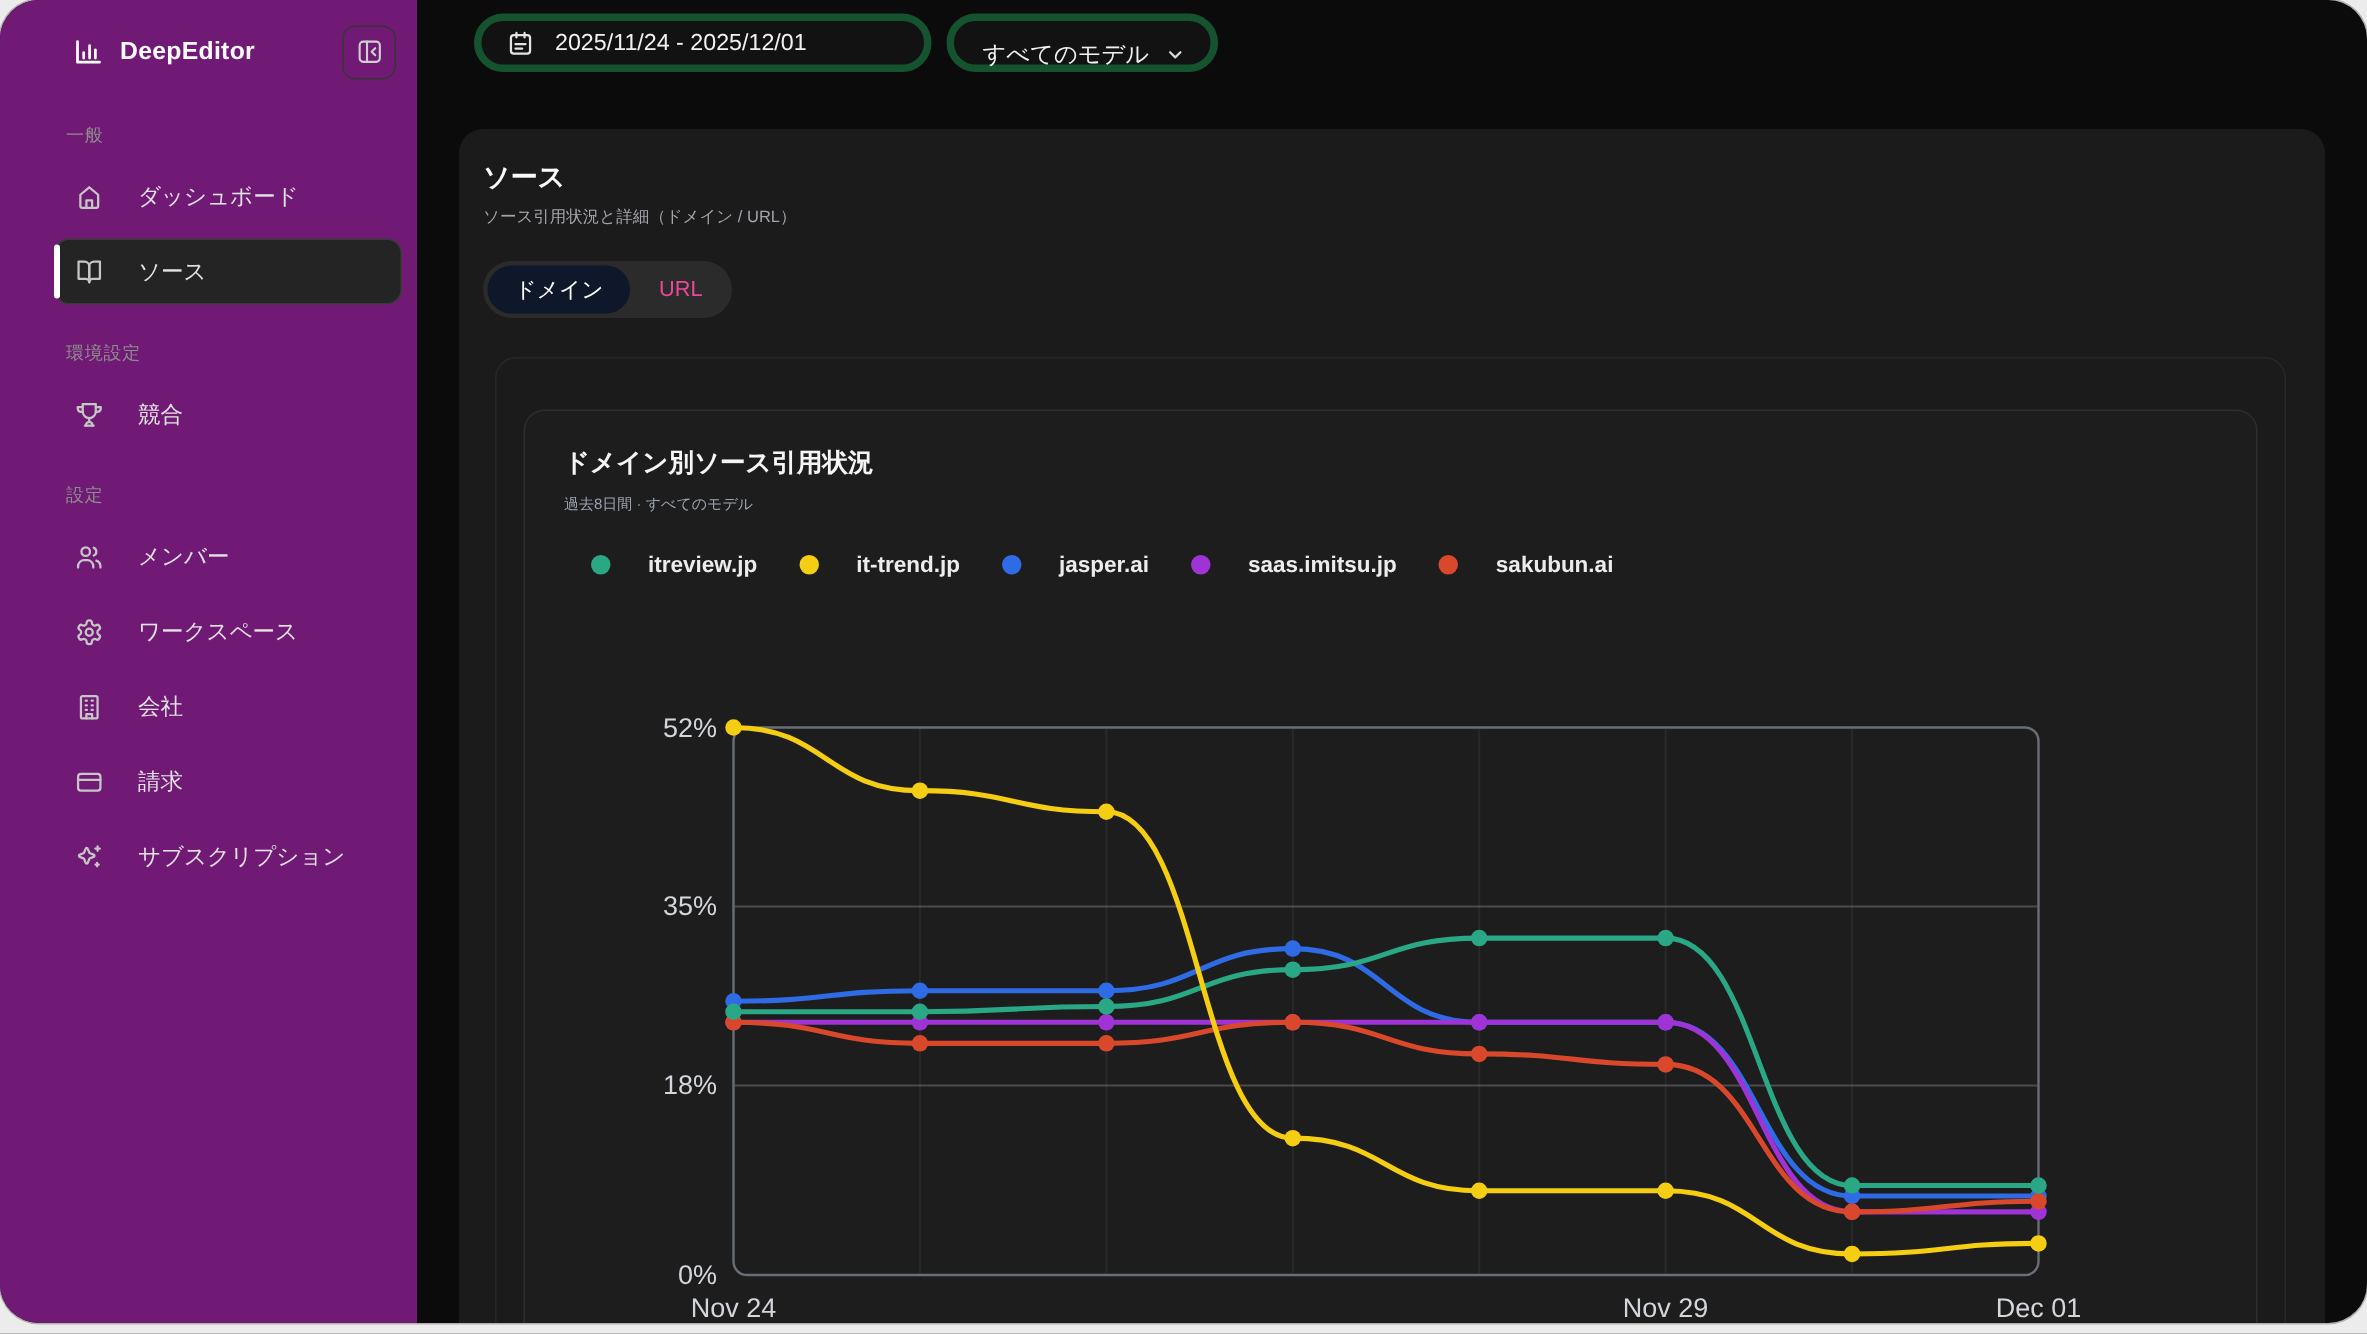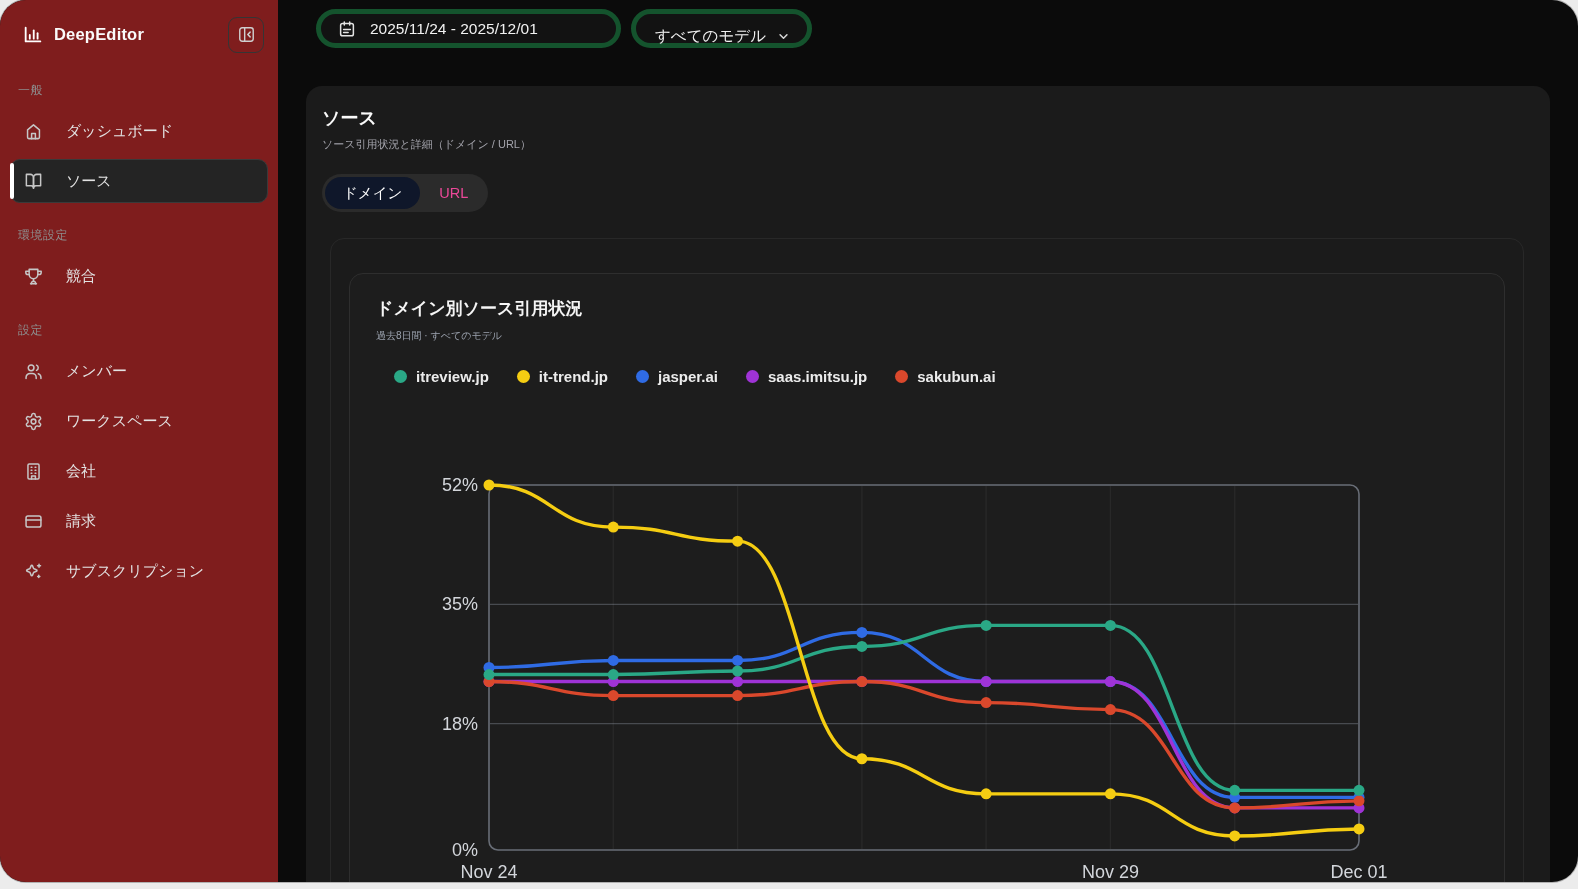--- a/index.html
+++ b/index.html
@@ -3,21 +3,21 @@
 <meta charset="utf-8">
 <style>
   * { margin:0; padding:0; box-sizing:border-box; }
   html,body { width:1578px; height:889px; overflow:hidden; background:#ececec;
     font-family:"Liberation Sans","DejaVu Sans",sans-serif; }
   .window { position:absolute; left:0; top:0; width:1578px; height:882px;
     background:#0b0b0b; border-radius:26px; overflow:hidden;
     box-shadow:0 0 0 1px rgba(0,0,0,.25); }
 
   
-  .sidebar { position:absolute; left:0; top:0; bottom:0; width:278px; background:#7f1d1d; }
+  .sidebar { position:absolute; left:0; top:0; bottom:0; width:278px; background:#701a75;padding-left:26px; }
   .sidebar-header { display:flex; align-items:center; padding:11px 14px 0 22px; height:58px; }
   .logo-icon { width:22px; height:22px; color:#fff; flex:0 0 auto; }
   .app-name { margin-left:10px; font-size:16.5px; font-weight:bold; color:#fafafa; letter-spacing:.2px; }
   .collapse-btn { margin-left:auto; width:36px; height:36px; border:1px solid #353535; border-radius:9px;
     background:transparent; display:flex; align-items:center; justify-content:center; color:#cfcfcf; cursor:pointer; }
   .collapse-btn svg { width:19px; height:19px; }
   .section-label { font-size:12px; color:#8d8d8d; margin:24px 18px 10px 18px; letter-spacing:.5px; }
   .nav-item { position:relative; margin:0 10px 6px 10px; height:44px; border:1px solid transparent;
     border-radius:10px; display:flex; align-items:center; gap:23px; padding:0 13px;
     font-size:15px; color:#e3e3e3; cursor:pointer; }
@@ -45,21 +45,21 @@
   .seg { border-radius:17px; font-size:14.5px; color:#ec4899; padding:0 18px; height:32px;
     display:flex; align-items:center; cursor:pointer; }
   .seg.active { background:#0f172a; color:#ffffff; margin:0 1px; }
 
   .outer-card { margin:26px 10px 0 8px; border:1px solid #282828; border-radius:14px; height:760px; }
   .chart-card { margin:34px 18px 0 18px; border:1px solid #2e2e2e; border-radius:14px;
     background:#1d1d1d; height:720px; padding:23px 0 0 26px; overflow:hidden; }
   .chart-title { font-size:17px; font-weight:bold; color:#f5f5f5; }
   .chart-subtitle { margin-top:9px; font-size:10px; color:#9ca3af; }
   .legend { margin:25px 0 0 18px; display:flex; align-items:center; gap:28px; }
-  .legend-item { display:flex; align-items:center; gap:9px; }
+  .legend-item { display:flex; align-items:center; gap:25px; }
   .legend-dot { width:13px; height:13px; border-radius:50%; }
   .legend-label { font-size:15px; font-weight:600; color:#ececec; }
   .chart-svg { display:block; margin-top:10px; }
   .axis-label { fill:#d3d6db; font-size:18px; font-weight:500;
     font-family:"Liberation Sans","DejaVu Sans",sans-serif; }
 </style>
 </head>
 <body>
 
 <div class="window">

